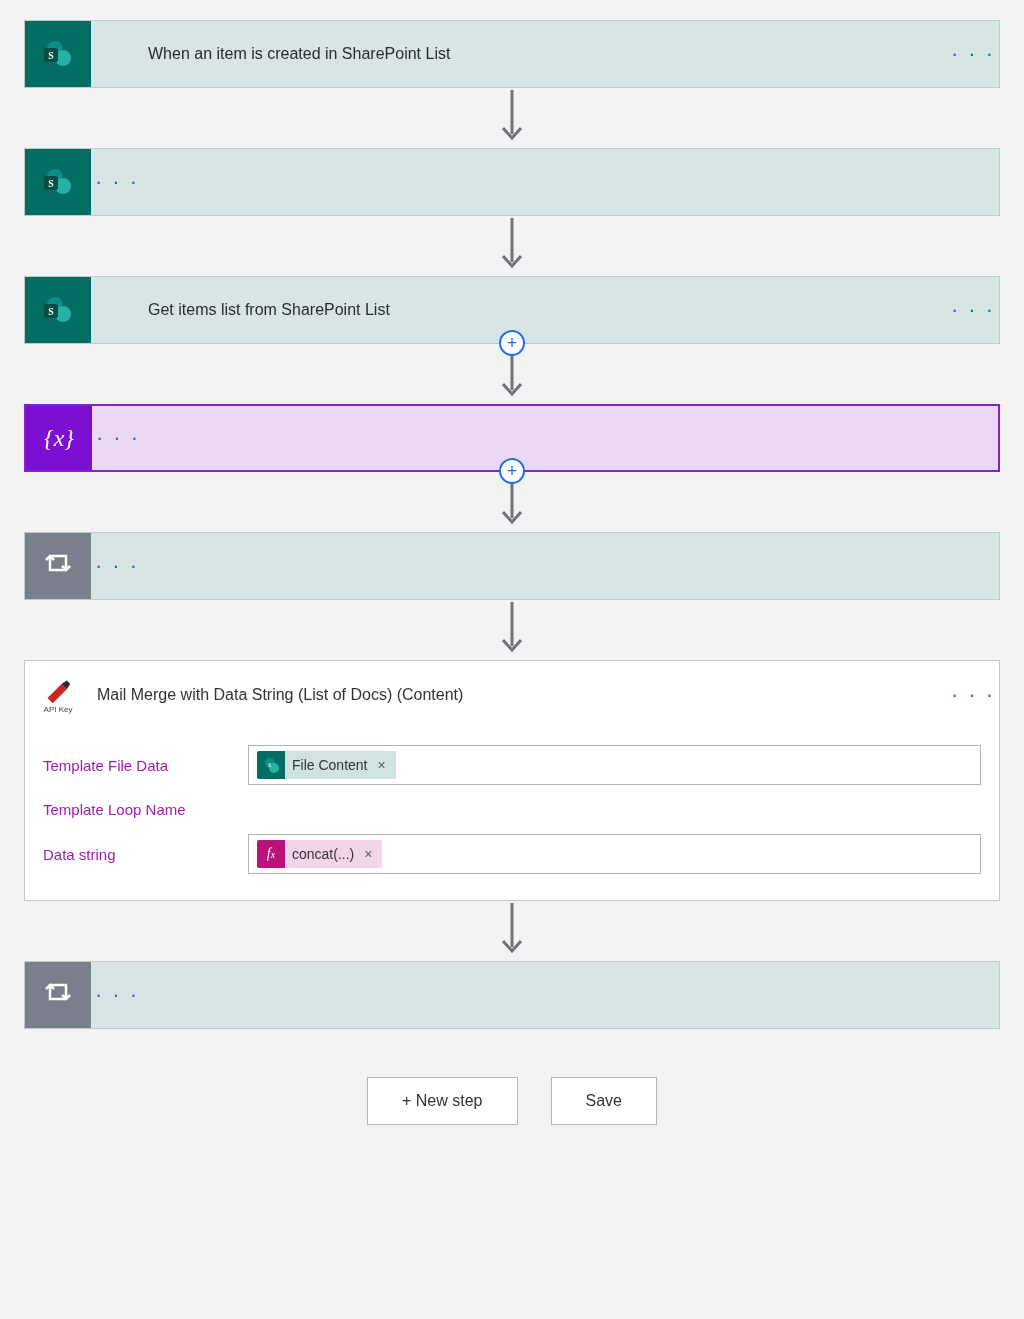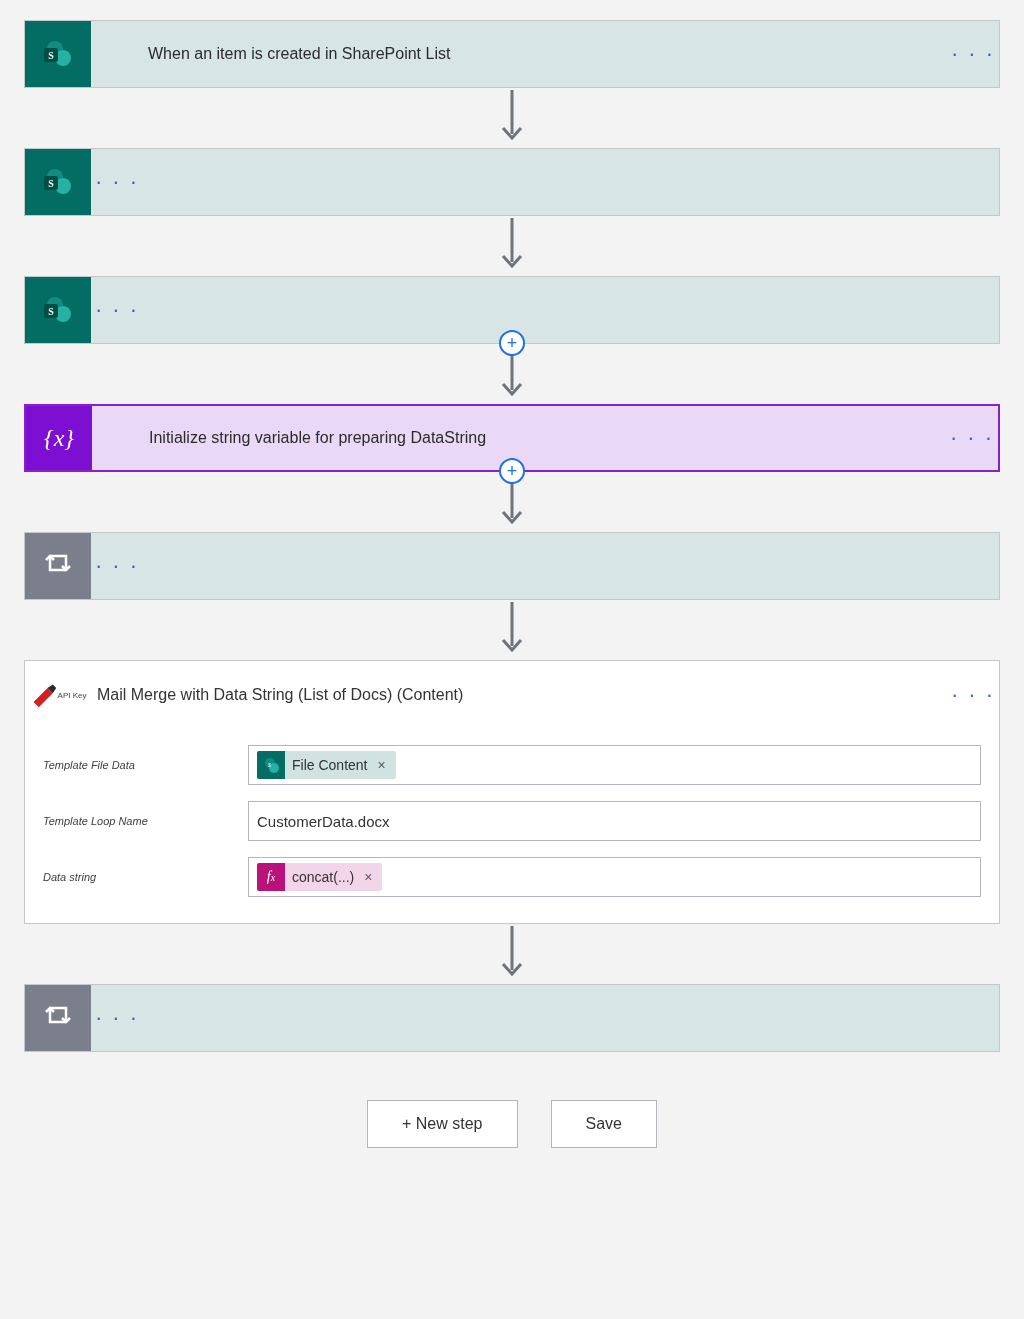--- a/index.html
+++ b/index.html
@@ -29,21 +29,21 @@
     width: 66px;
     height: 100%;
     flex: 0 0 66px;
     display: flex;
     align-items: center;
     justify-content: center;
   }
   .icon-sharepoint { background: #036c63; }
   .icon-variable   { background: #7c0fd1; }
   .icon-loop       { background: #7b7e8b; }
-  .icon-apikey     { background: #ffffff; color:#444; flex-direction:row; font-size:8px; }
+  .icon-apikey     { background: #ffffff; color:#444; flex-direction:column; font-size:8px; }
   .icon-apikey svg { width:28px; height:28px; }
 
   .card .title {
     flex: 1;
     padding-left: 22px;
     font-size: 16px;
     color: #2b2b2b;
     white-space: nowrap;
     overflow: hidden;
     text-overflow: ellipsis;
@@ -92,21 +92,21 @@
     display:flex; align-items:center;
     height:68px; margin-bottom:8px;
   }
   .bigcard .header .icon-box { width:66px; height:66px; display:flex; align-items:center; justify-content:center; }
   .bigcard .header .title { flex:1; padding-left:6px; font-size:16px; }
   .bigcard .header .menu { width:52px; display:flex; align-items:center; justify-content:center; color:#3466c9; font-size:22px; letter-spacing:2px; cursor:pointer;}
   .bigcard .row {
     display:flex; align-items:center;
     padding: 8px 18px;
   }
-  .bigcard .row .label { width:205px; flex:0 0 205px; color:#404040; font-size:11px;font-style:italic; }
+  .bigcard .row .label { width:205px; flex:0 0 205px; color:#a21caf; font-size:15px; }
   .bigcard .row .field {
     flex:1; min-height:40px; display:flex; align-items:center;
     border:1px solid #b2b6bb; padding:4px 8px; font-size:15px;
   }
   .token {
     display:inline-flex; align-items:center;
     border-radius:2px; overflow:hidden; font-size:14px;
   }
   .token .ticon {
     width:28px; height:28px; display:flex; align-items:center; justify-content:center;
@@ -170,34 +170,34 @@
     </div>
     <div class="card tinted">
       <div class="icon-box icon-sharepoint">
         <svg width="34" height="34" viewBox="0 0 34 34">
           <circle cx="14" cy="12" r="8" fill="#0f8d82"></circle>
           <circle cx="22" cy="21" r="8" fill="#27b1a5"></circle>
           <rect x="3" y="11" width="14" height="14" rx="2" fill="#024e47"></rect>
           <text x="10" y="22" text-anchor="middle" fill="#fff" font-size="10" font-family="Segoe UI" font-weight="600">S</text>
         </svg>
       </div>
+      <div class="title"><span>Get items list from SharePoint List</span></div>
       <div class="menu">· · ·</div>
     </div>
     <div class="connector">
       <div class="plus">+</div>
       <svg class="arrow" viewBox="0 0 30 60">
         <line x1="15" y1="2" x2="15" y2="46" stroke="#6f737a" stroke-width="3"></line>
         <polyline points="6,40 15,50 24,40" fill="none" stroke="#6f737a" stroke-width="3"></polyline>
       </svg>
     </div>
     <div class="card selected">
       <div class="icon-box icon-variable">
         <span style="color:#fff;font-family:'Times New Roman',serif;font-size:24px;font-style:italic;">{<span style="font-style:italic">x</span>}</span>
       </div>
-      <div class="title"><span>Initialize string variable for preparing DataString</span></div>
       <div class="menu">· · ·</div>
     </div>
     <div class="connector">
       <div class="plus">+</div>
       <svg class="arrow" viewBox="0 0 30 60">
         <line x1="15" y1="2" x2="15" y2="46" stroke="#6f737a" stroke-width="3"></line>
         <polyline points="6,40 15,50 24,40" fill="none" stroke="#6f737a" stroke-width="3"></polyline>
       </svg>
     </div>
     <div class="card tinted">
@@ -240,23 +240,20 @@
                 <text x="6" y="11" fill="#fff" font-size="8" font-family="Segoe UI">s</text>
               </svg>
             </span>
             <span class="tlabel">File Content</span>
             <span class="x">×</span>
           </span>
         </div>
       </div>
       <div class="row">
         <div class="label">Template Loop Name</div>
-        <div class="field">
-          <span>CustomerData.docx</span>
-        </div>
       </div>
       <div class="row">
         <div class="label">Data string</div>
         <div class="field">
           <span class="token fx">
             <span class="ticon">
               <span style="font-style:italic;">f</span>
               <sub style="font-size:10px;font-style:italic;">x</sub>
             </span>
             <span class="tlabel">concat(...)</span>

